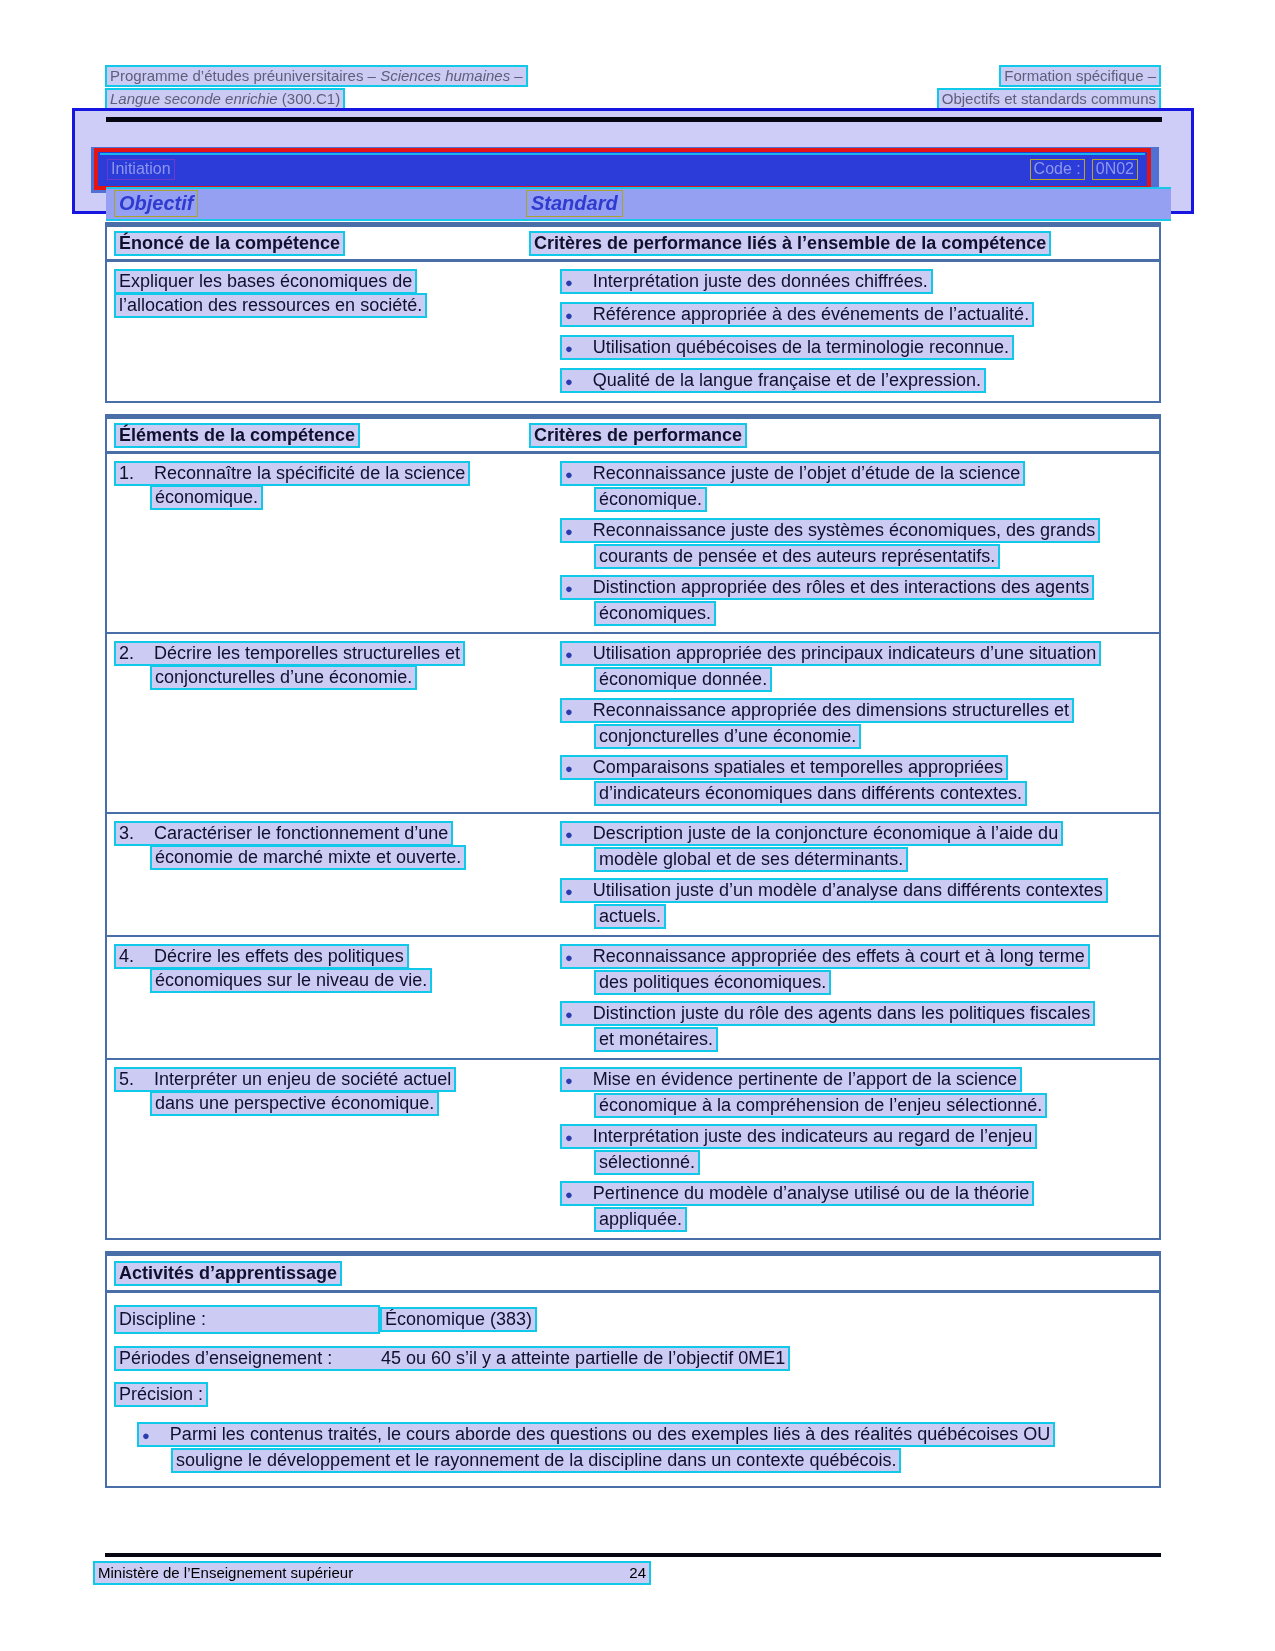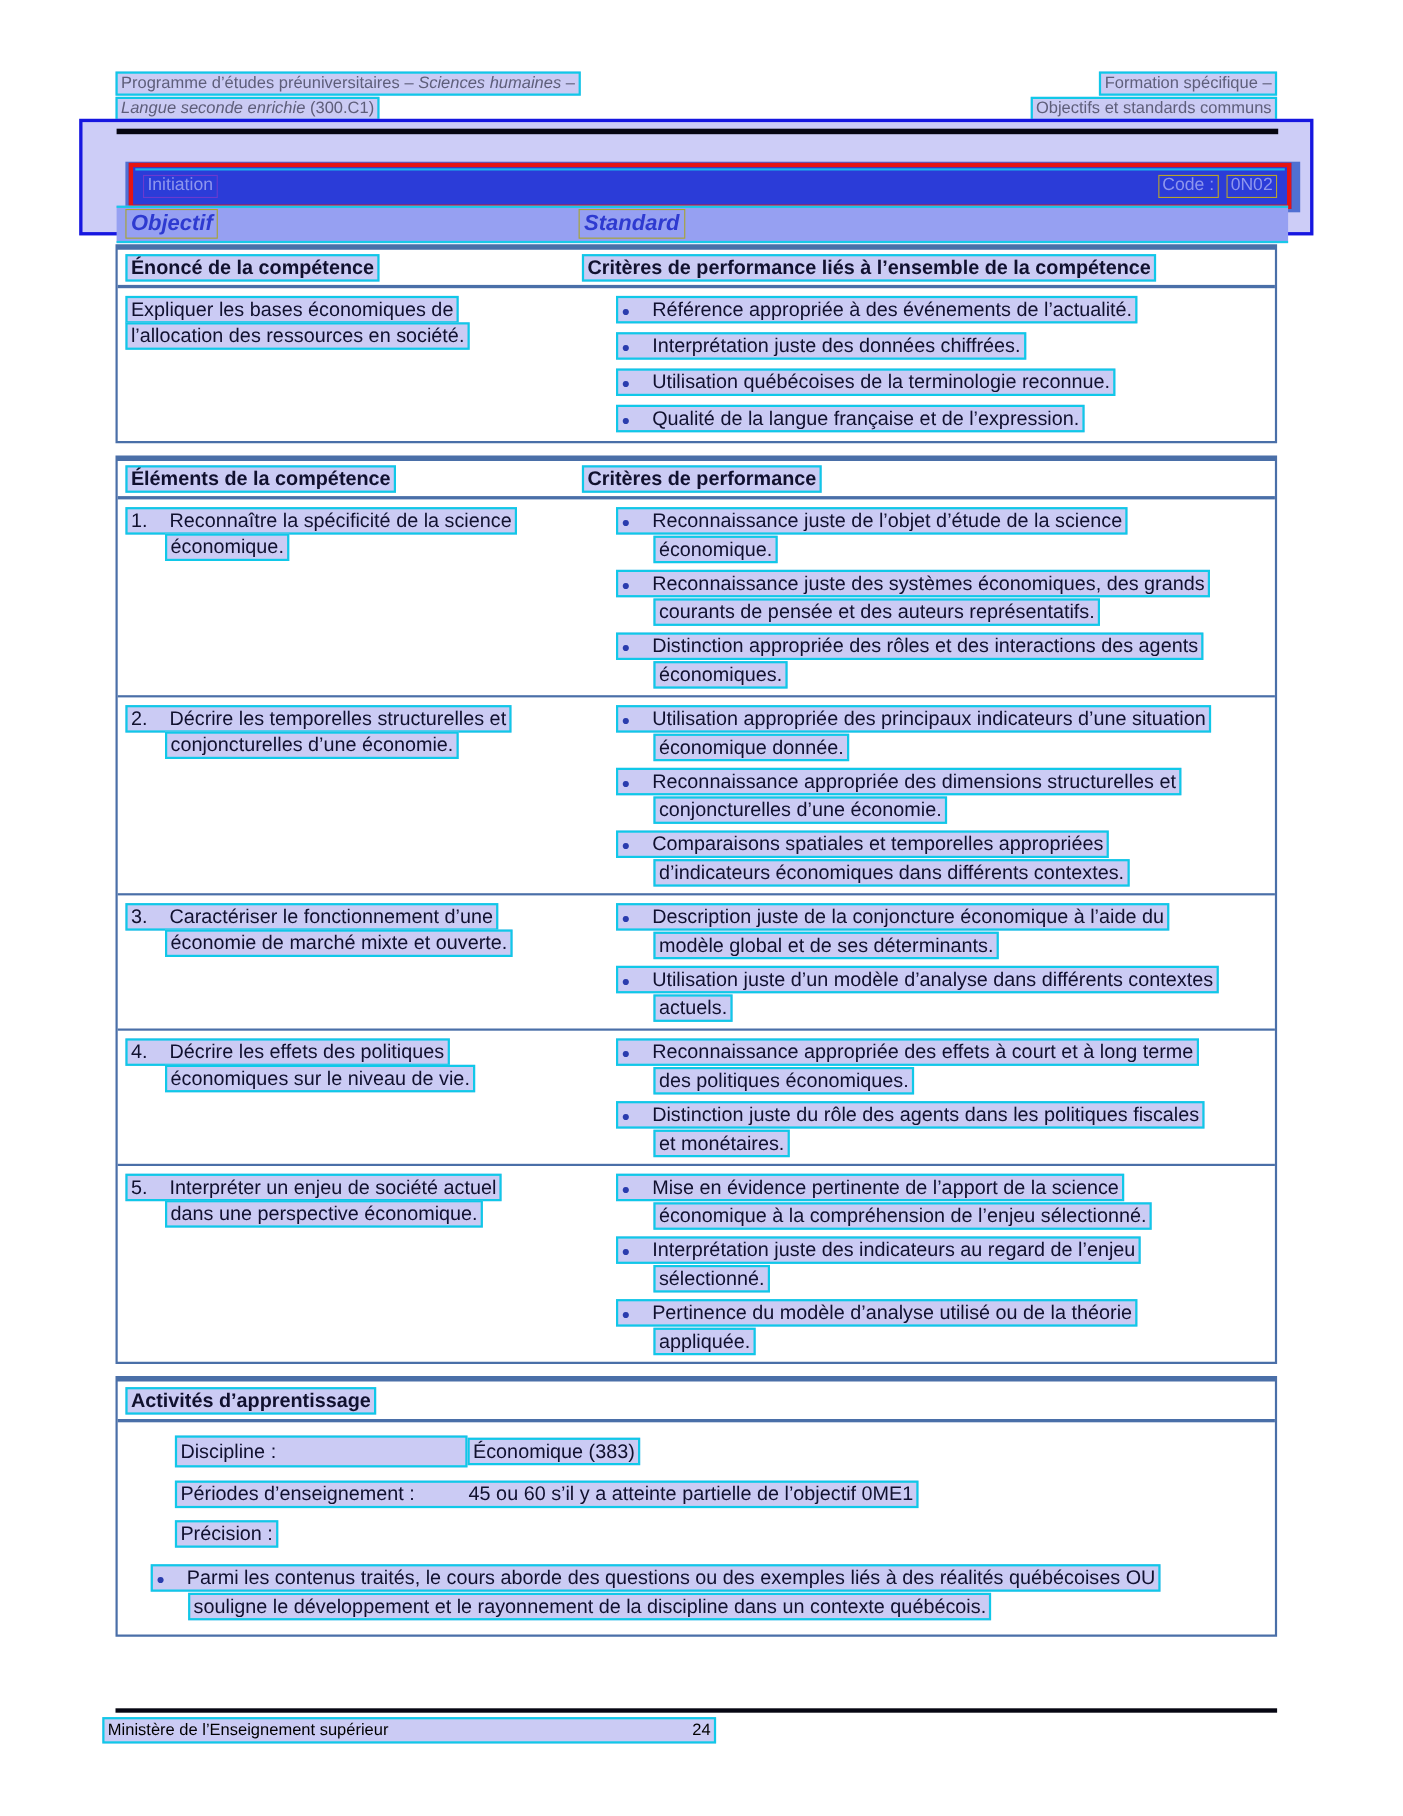--- a/index.html
+++ b/index.html
@@ -14,21 +14,21 @@
   .doc-header{position:absolute;left:105px;top:66px;width:1056px;display:flex;
               justify-content:space-between;font-size:15px;line-height:19px;color:#5e5e7a;}
   .dh-col{display:flex;flex-direction:column;gap:4px;}
   .dh-col.right{align-items:flex-end;text-align:right;}
   .it{font-style:italic;}
 
   
   .overlay{position:absolute;left:72px;top:108px;width:1122px;height:106px;
            background:#cdcdf7;border:3px solid #1616e0;box-sizing:border-box;}
   .top-rule{position:absolute;left:31px;top:6px;width:1056px;height:5px;background:#060612;}
-  .banner{position:absolute;left:39px;top:36px;width:1068px;height:46px;background:#5070d2;}
+  .banner{position:absolute;left:16px;top:36px;width:1068px;height:46px;background:#5070d2;}
   .banner-red{position:absolute;left:3px;top:1px;right:8px;bottom:3px;background:#2b3cd8;
               border:4px solid #e41414;display:flex;align-items:center;justify-content:space-between;
               padding:0 9px;color:#8e96ee;font-size:16px;line-height:18px;}
   .banner-red::before{content:"";position:absolute;left:2px;right:2px;top:1px;height:2px;background:#18b4ec;}
   .wb{border:1px solid;padding:0 3px 1px 3px;}
   .wb-purple{border-color:#6a3ad0;}
   .wb-yellow{border-color:#b8a42c;}
   .code-group{display:flex;gap:7px;}
   .os-band{position:absolute;left:31px;top:76px;width:1065px;height:30px;background:#96a0f2;
            border-top:2px solid #18c8e8;border-bottom:2px solid #18c8e8;box-sizing:content-box;}
@@ -50,21 +50,21 @@
   .stmt{display:block;width:345px;}
   .hang{display:block;padding-left:36px;text-indent:-36px;}
   .num{margin-right:20px;}
   .crit-item{display:block;padding-left:34px;text-indent:-34px;margin-bottom:7px;}
   .crit-item:last-child{margin-bottom:3px;}
   .blt{margin-right:20px;font-size:13px;color:#2a3cae;}
 
   
   .act-head{border-bottom:3px solid #4a6fa8;padding:5px 6px 5px 7px;font-weight:bold;}
   .act-body{padding:12px 0 10px 7px;}
-  .act-row{margin-bottom:12px;margin-left:45px;}
+  .act-row{margin-bottom:12px;}
   .lbl-w{display:inline-block;width:266px;box-sizing:border-box;}
   .plbl{display:inline-block;width:262px;}
   .act-note{display:block;padding-left:57px;text-indent:-34px;padding-right:90px;margin-top:16px;margin-bottom:4px;}
 
   
   .footer-rule{position:absolute;left:105px;top:1553px;width:1056px;height:4px;background:#060612;}
   .page-footer{position:absolute;left:93px;top:1561px;font-size:15px;line-height:19px;color:#000000;}
   .foot{display:inline-flex;justify-content:space-between;width:548px;}
 </style>
 </head>
@@ -105,22 +105,22 @@
     <div class="tbl">
       <div class="thead">
         <div class="th1"><span class="hl">Énoncé de la compétence</span></div>
         <div class="th2"><span class="hl">Critères de performance liés à l’ensemble de la compétence</span></div>
       </div>
       <div class="row">
         <div class="cell-l">
           <span class="stmt"><span class="hl">Expliquer les bases économiques de l’allocation des ressources en société.</span></span>
         </div>
         <div class="cell-r">
+          <span class="crit-item"><span class="hl"><span class="blt">●</span><span>Interprétation juste des données chiffrées.</span></span></span>
           <span class="crit-item"><span class="hl"><span class="blt">●</span><span>Référence appropriée à des événements de l’actualité.</span></span></span>
-          <span class="crit-item"><span class="hl"><span class="blt">●</span><span>Interprétation juste des données chiffrées.</span></span></span>
           <span class="crit-item"><span class="hl"><span class="blt">●</span><span>Utilisation québécoises de la terminologie reconnue.</span></span></span>
           <span class="crit-item"><span class="hl"><span class="blt">●</span><span>Qualité de la langue française et de l’expression.</span></span></span>
         </div>
       </div>
     </div>
 
     <div class="tbl">
       <div class="thead">
         <div class="th1"><span class="hl">Éléments de la compétence</span></div>
         <div class="th2"><span class="hl">Critères de performance</span></div>

